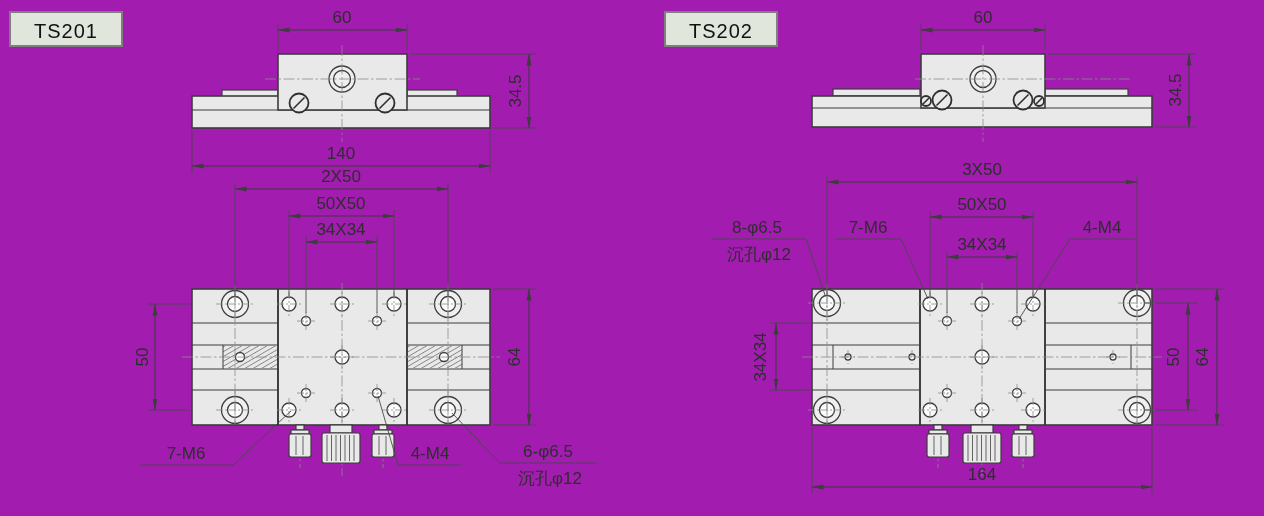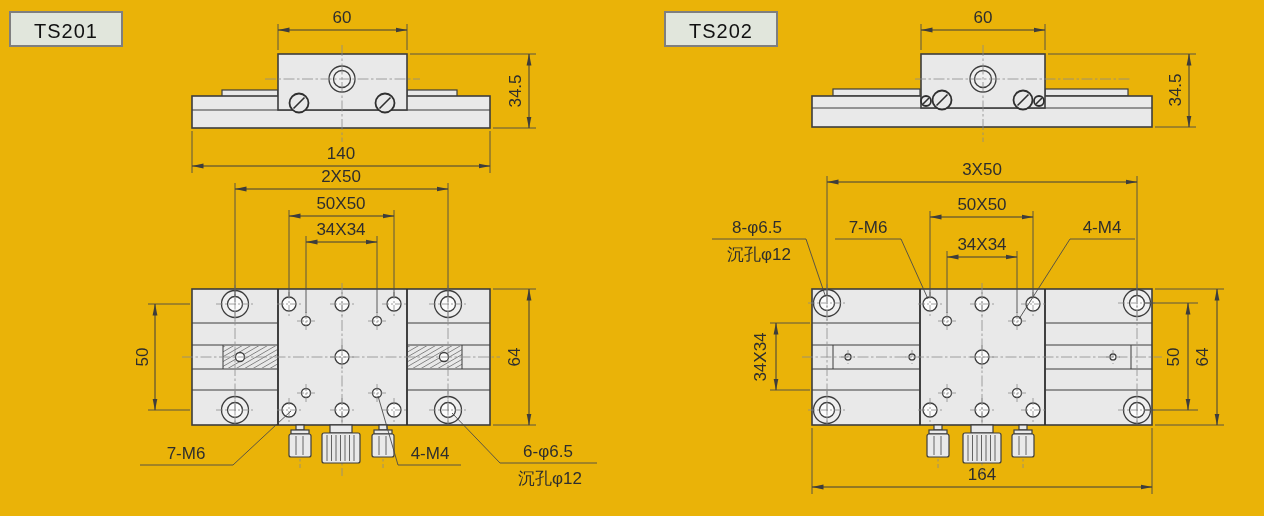--- a/index.html
+++ b/index.html
@@ -1,16 +1,16 @@
 <!DOCTYPE html>
 <html><head>
 <meta charset="utf-8">
 <style>
   html,body { margin:0; padding:0; background:#ffffff; }
-  .canvas { position:relative; width:1264px; height:516px; background:#eab308; overflow:hidden; }
+  .canvas { position:relative; width:1264px; height:516px; background:#a21caf; overflow:hidden; }
   .sheet { position:absolute; top:0; }
   #sheet-ts201 { left:0; }
   #sheet-ts202 { left:632px; }
 
   .part  { fill:#e9e9e9; stroke:#3d3d3d; stroke-width:1.6; }
   .part2 { fill:#e9e9e9; stroke:#3d3d3d; stroke-width:1.2; }
   .iline { stroke:#3d3d3d; stroke-width:1; fill:none; }
   .bline { stroke:#2f2f2f; stroke-width:1.8; fill:none; }
   .hole  { fill:#efefef; stroke:#3d3d3d; stroke-width:1.3; }
   .holew { fill:#fcfcfc; stroke:#3d3d3d; stroke-width:1.3; }

